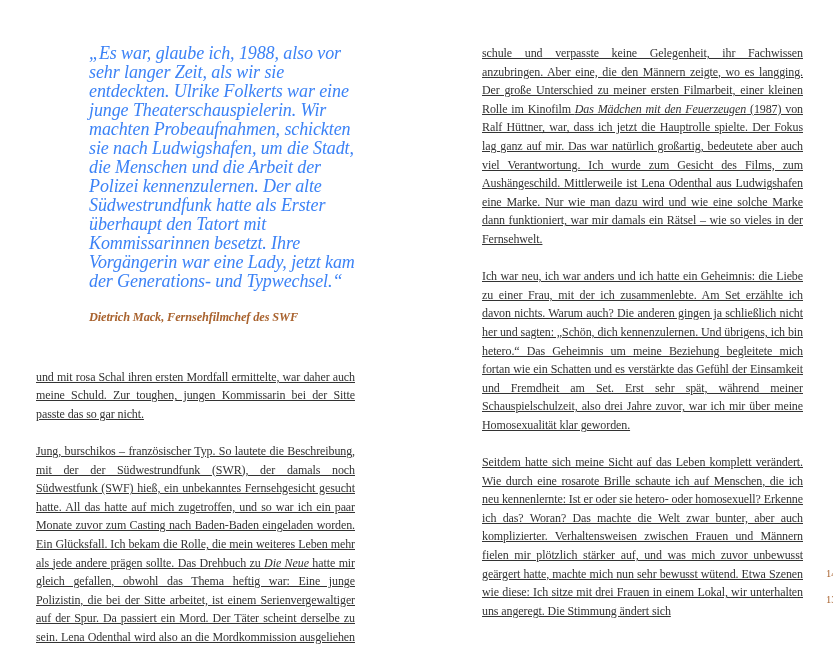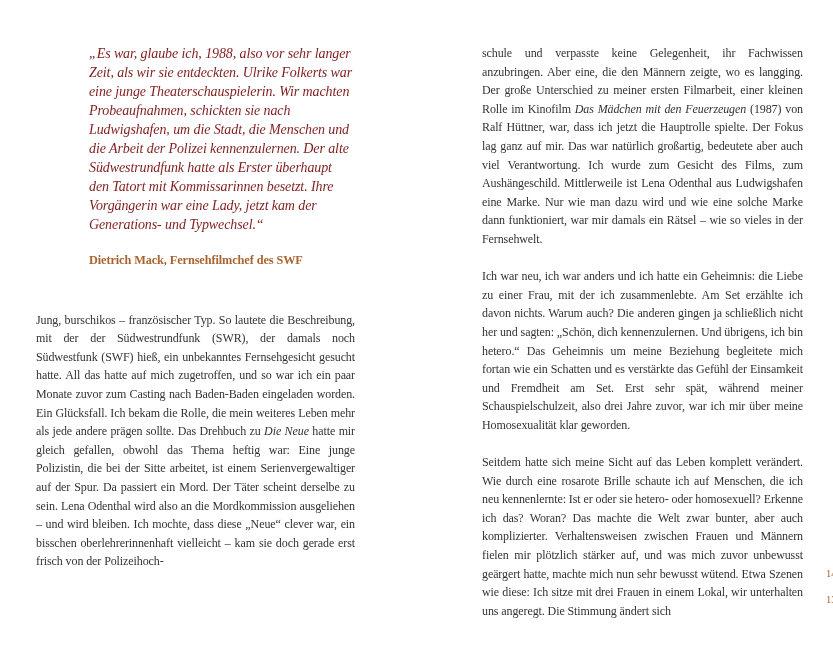--- a/index.html
+++ b/index.html
@@ -20,38 +20,40 @@
     top: 44px;
     font-size: 12px;
     line-height: 18.6px;
     letter-spacing: -0.1px;
     color: #333333;
   }
   .page.left { left: 36px; width: 319px; }
   .page.right { left: 482px; width: 321px; }
   .quote {
     margin-left: 53px;
-    color: #7f1d1d;
+    color: #3b82f6;
     font-style: italic;
-    font-size: 14px;
+    font-size: 18px;
     line-height: 19px;
     text-align: left;
   }
   .attribution {
     margin-left: 53px;
     margin-top: 17px;
     color: #a9632f;
+    font-style: italic;
     font-weight: bold;
     font-size: 12.3px;
   }
   .body-text { margin-top: 41px; text-align: justify; }
   .page.right .body-text { margin-top: 0; }
   .body-text p {
     margin: 0 0 18.6px 0;
     text-align: justify;
+    text-decoration: underline;
   }
   .body-text p:last-child { margin-bottom: 9px; }
   .body-text em { font-style: italic; }
   .page-numbers {
     position: absolute;
     top: 568px;
     right: 32px;
     width: 22px;
     text-align: center;
     color: #a9632f;
@@ -62,20 +64,21 @@
 </style>
 </head>
 <body>
 
 <div class="spread">
 
   <div class="page left">
     <div class="quote">„Es war, glaube ich, 1988, also vor sehr langer Zeit, als wir sie entdeckten. Ulrike Folkerts war eine junge Theaterschauspielerin. Wir machten Probeaufnahmen, schickten sie nach Ludwigshafen, um die Stadt, die Menschen und die Arbeit der Polizei kennenzulernen. Der alte Südwestrundfunk hatte als Erster überhaupt den Tatort mit Kommissarinnen besetzt. Ihre Vorgängerin war eine Lady, jetzt kam der Generations- und Typwechsel.“</div>
     <div class="attribution">Dietrich Mack, Fernsehfilmchef des SWF</div>
     <div class="body-text">
+        <p><span>und mit rosa Schal ihren ersten Mordfall ermittelte, war daher auch meine Schuld. Zur toughen, jungen Kommissarin bei der Sitte passte das so gar nicht.</span></p>
         <p><span>Jung, burschikos – französischer Typ. So lautete die Beschreibung, mit der der Südwestrundfunk (SWR), der damals noch Südwestfunk (SWF) hieß, ein unbekanntes Fernsehgesicht gesucht hatte. All das hatte auf mich zugetroffen, und so war ich ein paar Monate zuvor zum Casting nach Baden-Baden eingeladen worden. Ein Glücksfall. Ich bekam die Rolle, die mein weiteres Leben mehr als jede andere prägen sollte. Das Drehbuch zu </span><em>Die Neue</em><span> hatte mir gleich gefallen, obwohl das Thema heftig war: Eine junge Polizistin, die bei der Sitte arbeitet, ist einem Serienvergewaltiger auf der Spur. Da passiert ein Mord. Der Täter scheint derselbe zu sein. Lena Odenthal wird also an die Mordkommission ausgeliehen – und wird bleiben. Ich mochte, dass diese „Neue“ clever war, ein bisschen oberlehrerinnenhaft vielleicht – kam sie doch gerade erst frisch von der Polizeihoch-</span></p>
       </div>
   </div>
 
   <div class="page right">
     <div class="body-text">
         <p><span>schule und verpasste keine Gelegenheit, ihr Fachwissen anzubringen. Aber eine, die den Männern zeigte, wo es langging. Der große Unterschied zu meiner ersten Filmarbeit, einer kleinen Rolle im Kinofilm </span><em>Das Mädchen mit den Feuerzeugen</em><span> (1987) von Ralf Hüttner, war, dass ich jetzt die Hauptrolle spielte. Der Fokus lag ganz auf mir. Das war natürlich großartig, bedeutete aber auch viel Verantwortung. Ich wurde zum Gesicht des Films, zum Aushängeschild. Mittlerweile ist Lena Odenthal aus Ludwigshafen eine Marke. Nur wie man dazu wird und wie eine solche Marke dann funktioniert, war mir damals ein Rätsel – wie so vieles in der Fernsehwelt.</span></p>
         <p><span>Ich war neu, ich war anders und ich hatte ein Geheimnis: die Liebe zu einer Frau, mit der ich zusammenlebte. Am Set erzählte ich davon nichts. Warum auch? Die anderen gingen ja schließlich nicht her und sagten: „Schön, dich kennenzulernen. Und übrigens, ich bin hetero.“ Das Geheimnis um meine Beziehung begleitete mich fortan wie ein Schatten und es verstärkte das Gefühl der Einsamkeit und Fremdheit am Set. Erst sehr spät, während meiner Schauspielschulzeit, also drei Jahre zuvor, war ich mir über meine Homosexualität klar geworden.</span></p>
         <p><span>Seitdem hatte sich meine Sicht auf das Leben komplett verändert. Wie durch eine rosarote Brille schaute ich auf Menschen, die ich neu kennenlernte: Ist er oder sie hetero- oder homosexuell? Erkenne ich das? Woran? Das machte die Welt zwar bunter, aber auch komplizierter. Verhaltensweisen zwischen Frauen und Männern fielen mir plötzlich stärker auf, und was mich zuvor unbewusst geärgert hatte, machte mich nun sehr bewusst wütend. Etwa Szenen wie diese: Ich sitze mit drei Frauen in einem Lokal, wir unterhalten uns angeregt. Die Stimmung ändert sich</span></p>
       </div>

